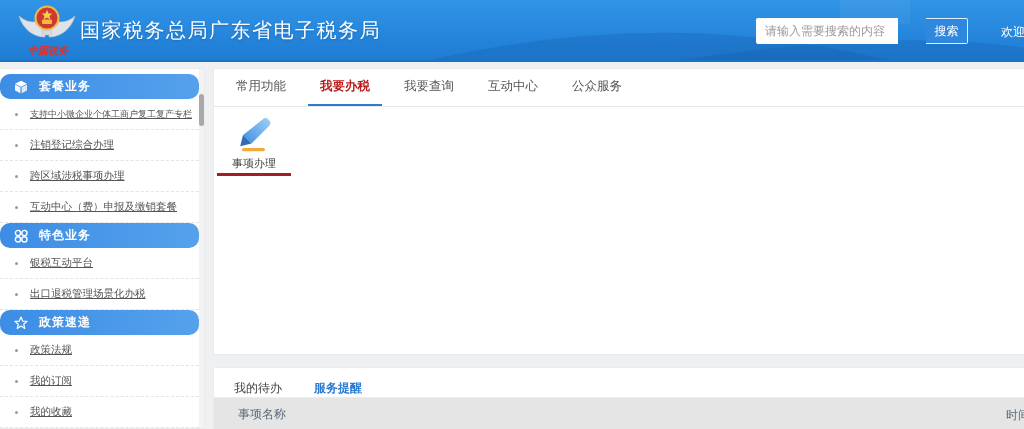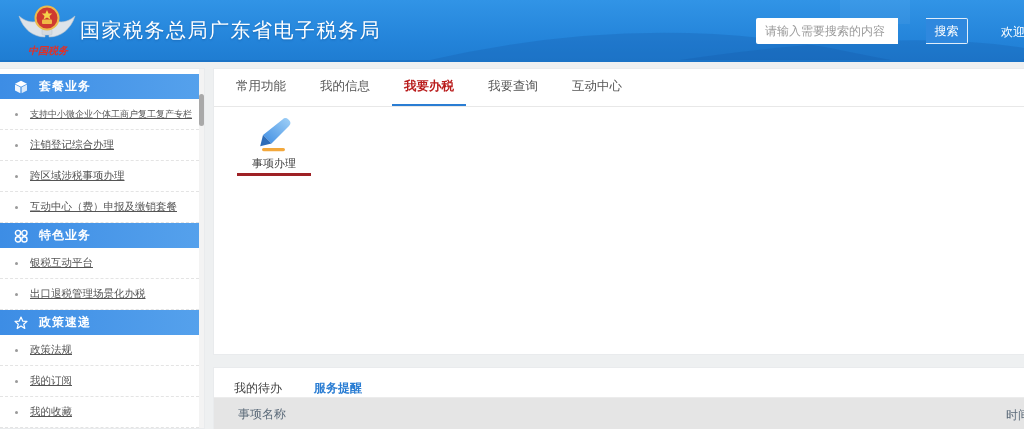--- a/index.html
+++ b/index.html
@@ -44,21 +44,21 @@
     position:absolute;left:0;top:68px;width:205px;height:361px;
     background:#ffffff;box-sizing:border-box;padding-top:5px;
     border:1px solid #e9ebed;border-left:none;
   }
   .sb-scroll-track{position:absolute;right:0;top:0;width:5px;height:100%;background:#f3f3f3;}
   .sb-scroll-thumb{position:absolute;right:0;top:25px;width:5px;height:32px;background:#a9a9a9;border-radius:3px;}
   .sb-header{
     height:25px;margin-right:5px;box-sizing:border-box;padding-left:13px;
     background:linear-gradient(90deg,#3d8de5,#55a1ec);
     color:#ffffff;font-size:12px;font-weight:bold;letter-spacing:1px;
-    display:flex;align-items:center;cursor:pointer;
+    display:flex;align-items:center;cursor:pointer;border-radius:10px;
   }
   .sb-header .ic{width:15px;height:15px;margin-right:11px;display:flex;align-items:center;justify-content:center;}
   .sb-item{
     height:31px;margin-right:5px;box-sizing:border-box;padding-left:30px;
     display:flex;align-items:center;position:relative;
     font-size:10.5px;color:#555;white-space:nowrap;overflow:hidden;
     border-bottom:1px dashed #e4e4e4;cursor:pointer;text-decoration:underline;
   }
   .sb-item::before{
     content:"";position:absolute;left:15px;top:14px;width:3px;height:3px;
@@ -70,21 +70,21 @@
     position:absolute;left:213px;top:68px;right:0;height:287px;
     background:#ffffff;border:1px solid #e9ebed;border-right:none;box-sizing:border-box;
   }
   .tabs{display:flex;height:37px;border-bottom:1px solid #e8e8e8;padding-left:5px;}
   .tab{
     margin:0 5px;padding:0 12px;display:flex;align-items:center;
     font-size:12.5px;color:#555;cursor:pointer;box-sizing:border-box;
     border-bottom:2px solid transparent;white-space:nowrap;
   }
   .tab.active{color:#b91c1c;font-weight:bold;border-bottom-color:#2a7dd3;}
-  .tile{position:absolute;left:23px;top:47px;width:74px;text-align:center;cursor:pointer;}
+  .tile{position:absolute;left:3px;top:47px;width:74px;text-align:center;cursor:pointer;}
   .tile-icon{display:block;margin:0 auto;}
   .tile-label{font-size:11px;color:#404040;margin-top:3px;white-space:nowrap;}
   .red-underline{width:74px;height:3px;background:#9e2125;margin-top:2px;}
   
   .card2{
     position:absolute;left:213px;top:367px;right:0;height:62px;
     background:#ffffff;border:1px solid #e9ebed;border-right:none;border-bottom:none;box-sizing:border-box;
   }
   .todo-tabs{height:29px;display:flex;align-items:flex-end;padding-left:20px;border-bottom:1px solid #ececec;}
   .todo-tab{font-size:12px;color:#404040;margin-right:32px;cursor:pointer;white-space:nowrap;}
@@ -188,24 +188,24 @@
   </div>
 
   <div class="sb-scroll-track">
     <div class="sb-scroll-thumb"></div>
   </div>
 </div>
 
 <div class="card1">
   <div class="tabs">
     <div class="tab">常用功能</div>
-    <div class="tab">我的信息</div>
     <div class="tab active">我要办税</div>
     <div class="tab">我要查询</div>
     <div class="tab">互动中心</div>
+    <div class="tab">公众服务</div>
   </div>
 
   <div class="tile">
     <svg class="tile-icon" width="38" height="37" viewBox="0 0 38 37">
       <defs>
         <linearGradient id="pg" x1="1" y1="0" x2="0" y2="1">
           <stop offset="0" stop-color="#9fd0f7"></stop>
           <stop offset="1" stop-color="#3f8de2"></stop>
         </linearGradient>
       </defs>

